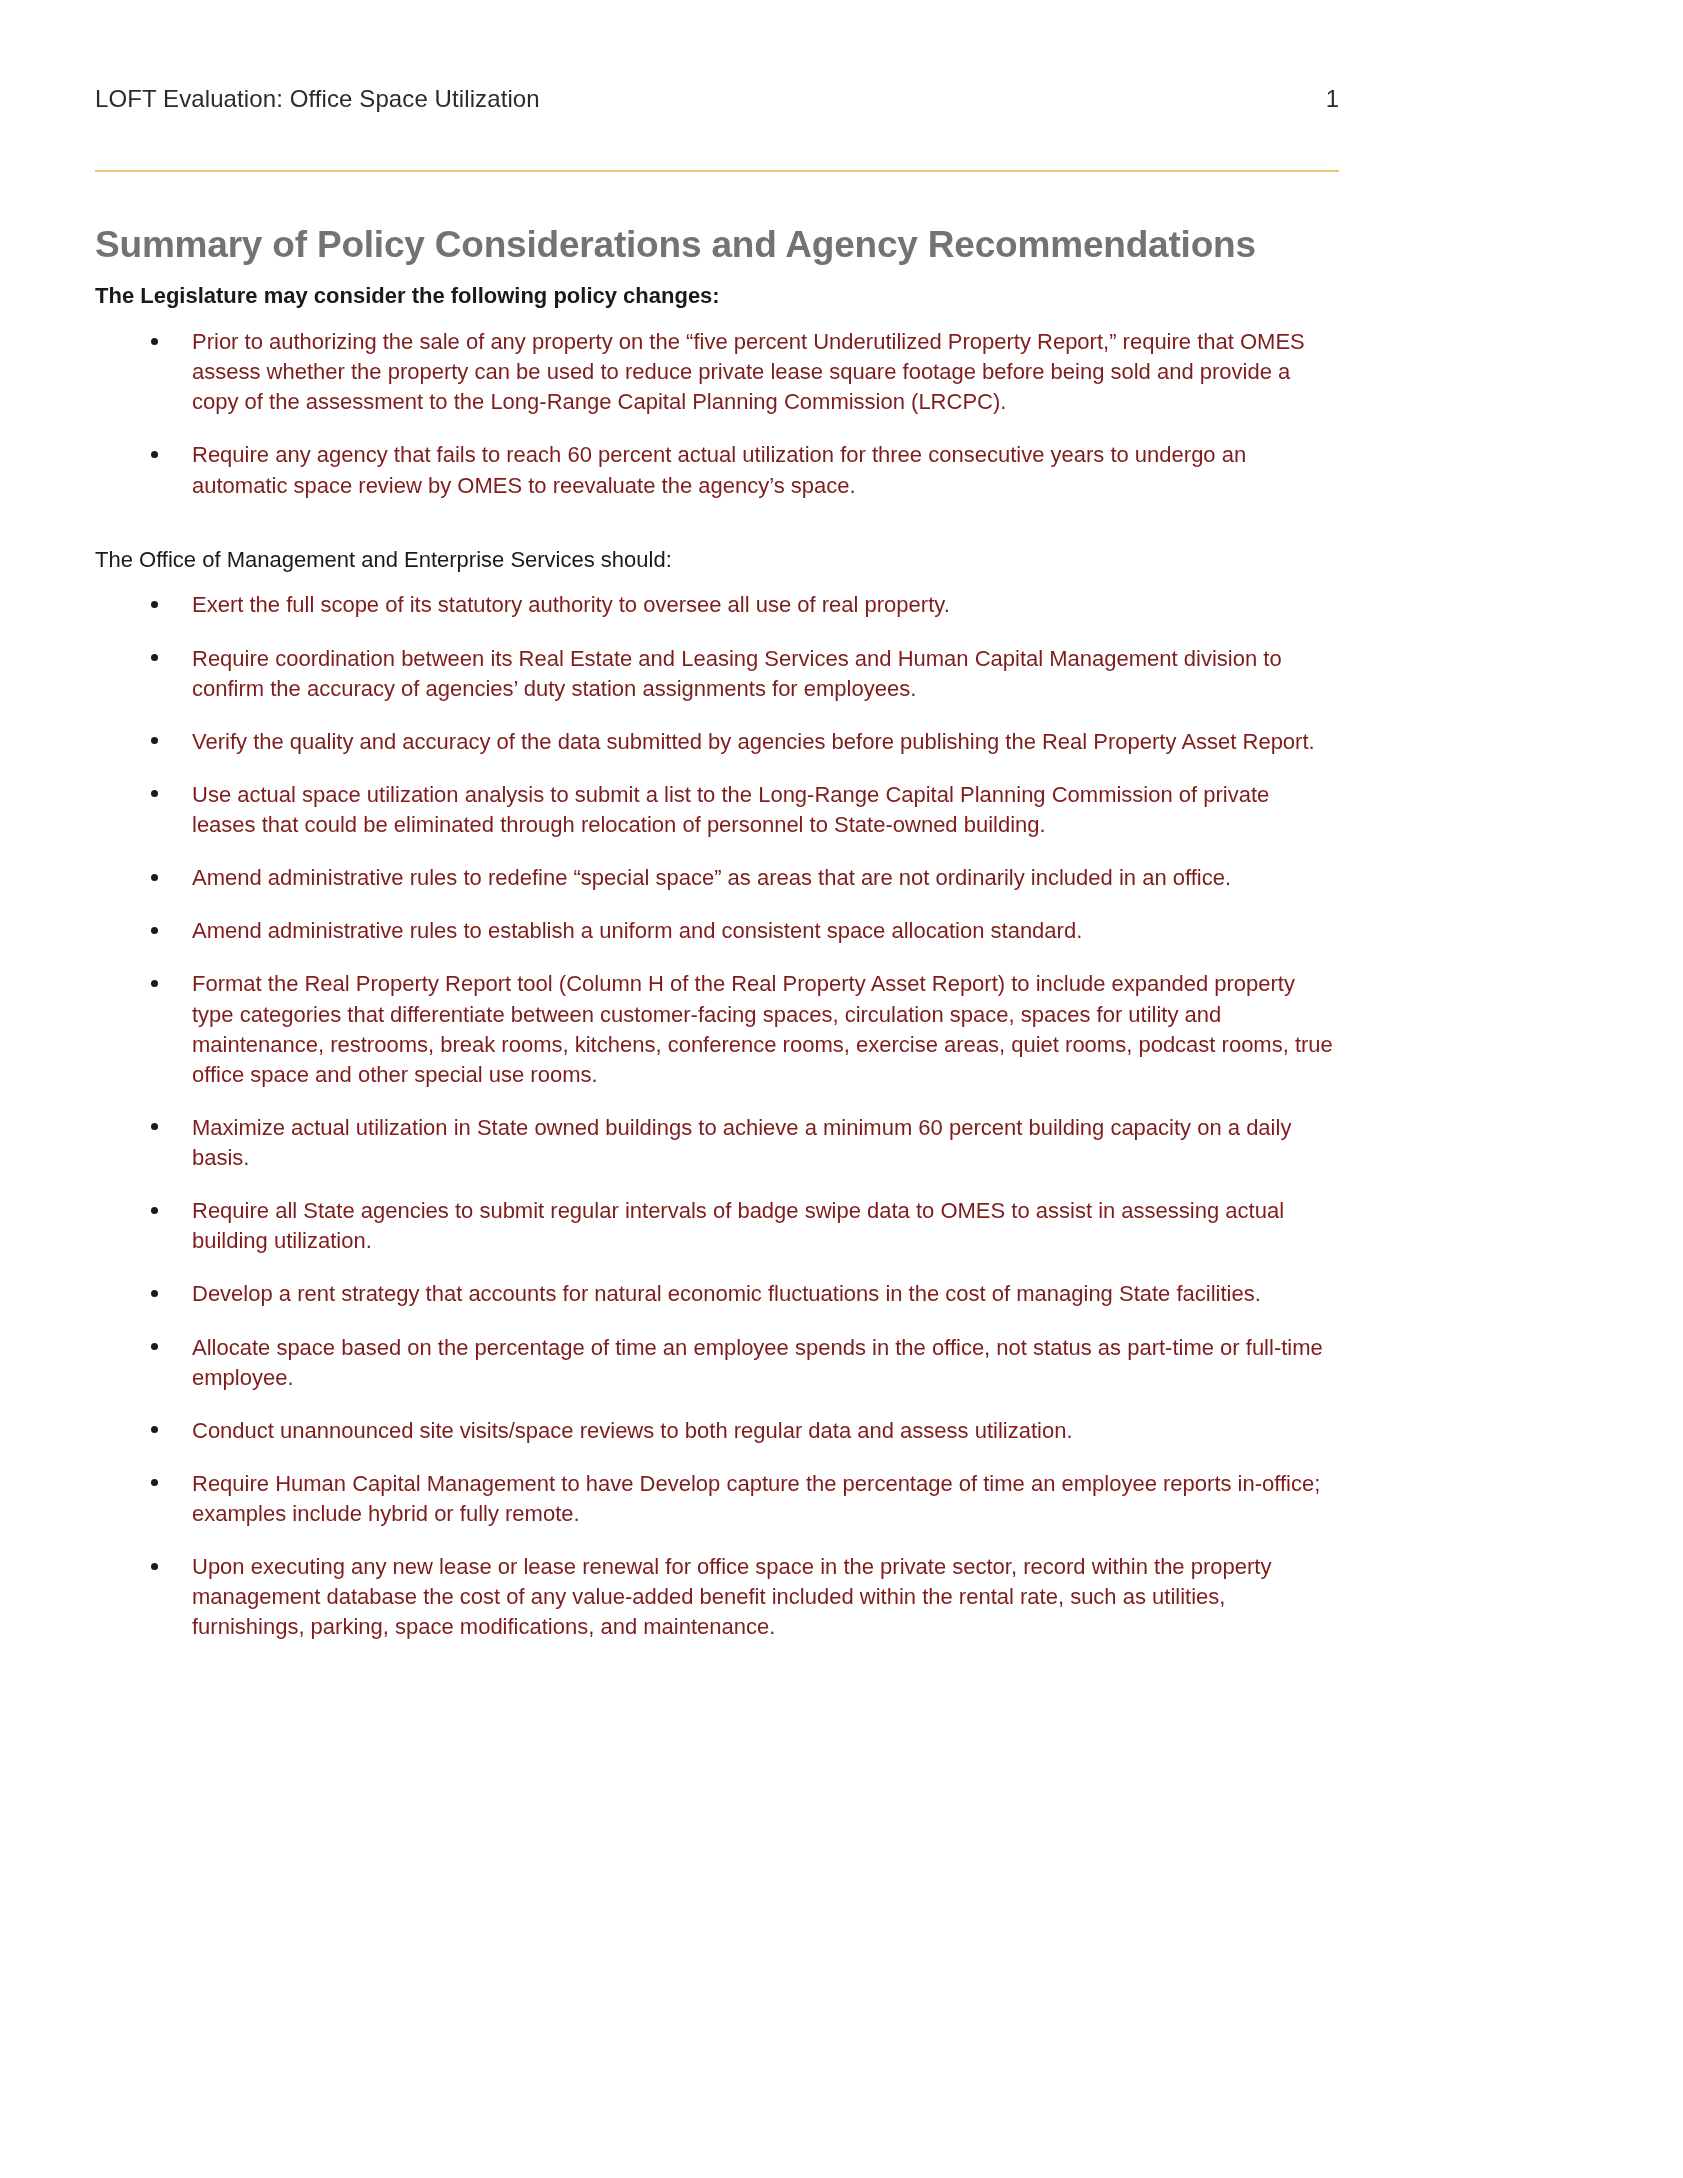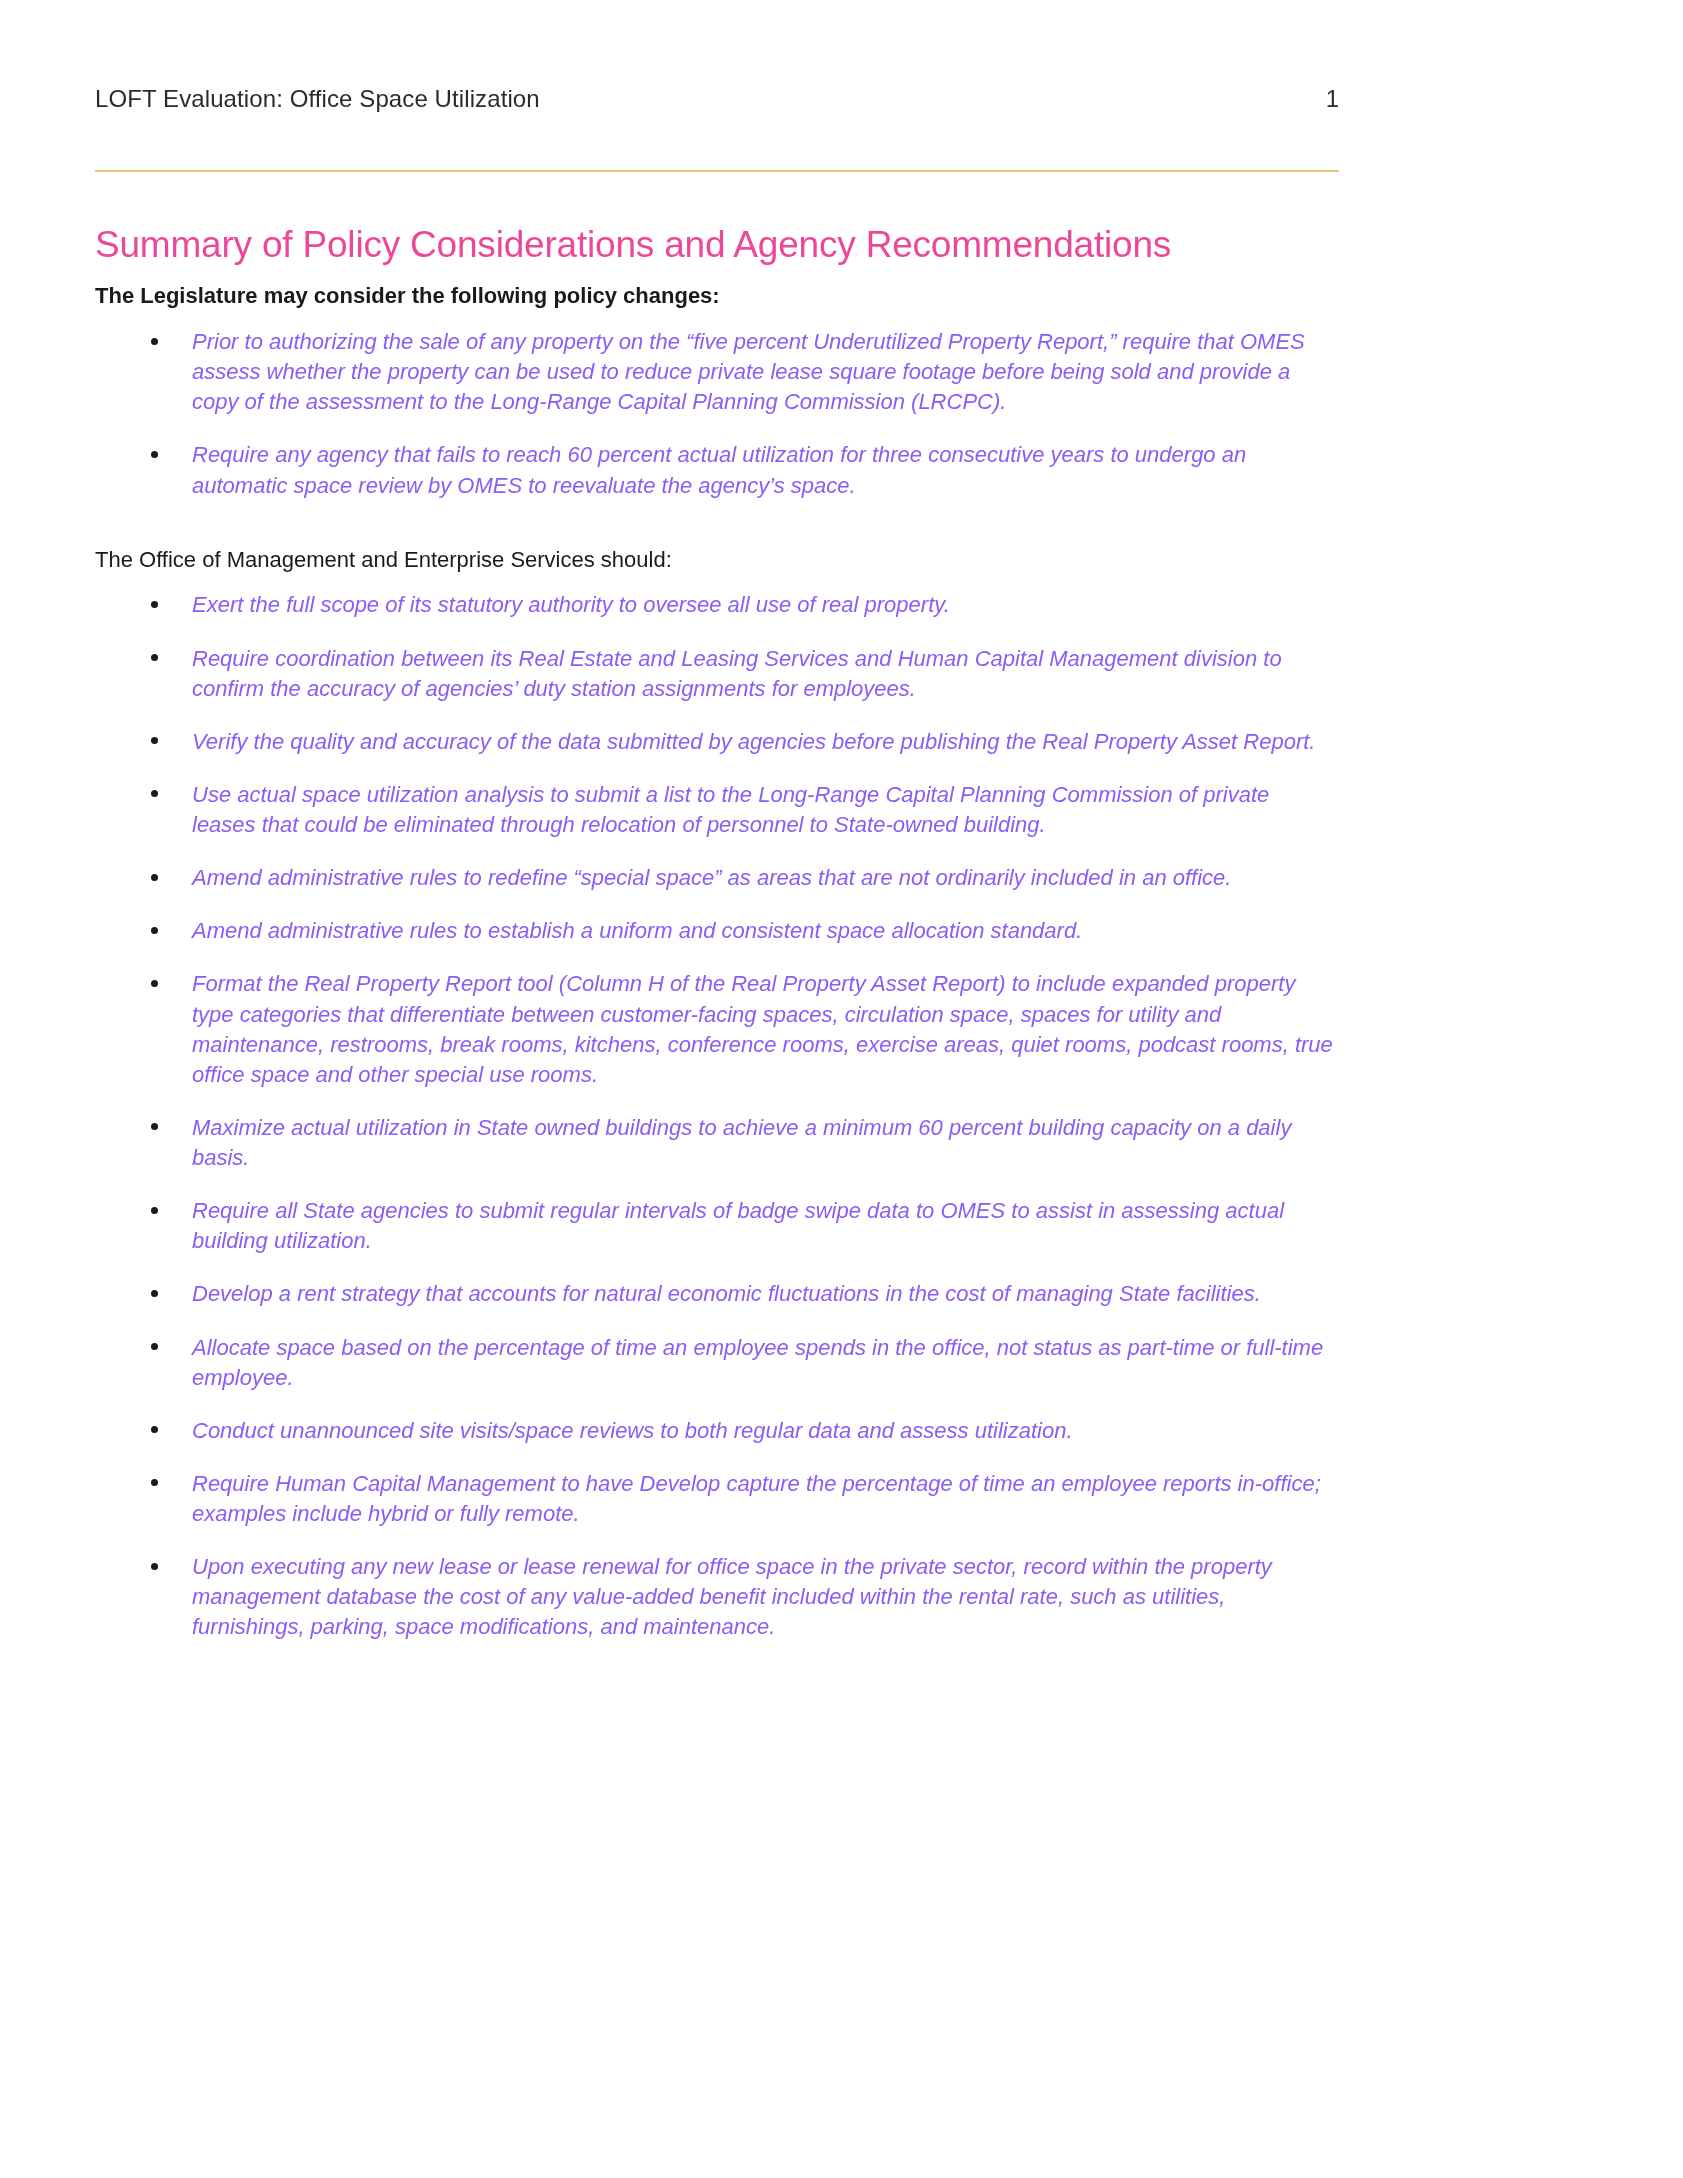--- a/index.html
+++ b/index.html
@@ -58,22 +58,22 @@
     position: absolute;
     left: 95px;
     right: 95px;
     top: 223px;
   }
 
   h1.doc-title {
     margin: 0 0 8px 0;
     font-size: 37px;
     line-height: 1.2;
-    font-weight: normal;
-    color: #ec4899;
+    font-weight: bold;
+    color: #737373;
     letter-spacing: -0.2px;
   }
 
   .lead {
     margin: 14px 0 8px 0;
     font-size: 22px;
     font-weight: bold;
     color: #1a1a1a;
     line-height: 1.35;
   }
@@ -90,23 +90,22 @@
     list-style: none;
     margin: 16px 0 0 0;
     padding: 0;
   }
   ul.bullets li {
     position: relative;
     padding-left: 97px;
     margin-bottom: 23px;
     font-size: 22px;
     line-height: 1.37;
-    color: #8b5cf6;
+    color: #7f1d1d;
     text-align: left;
-    font-style: italic;
   }
   ul.bullets li:last-child { margin-bottom: 0; }
 
   ul.bullets li .bullet-dot {
     position: absolute;
     left: 56px;
     top: 0.48em;
     width: 7px;
     height: 7px;
     border-radius: 50%;

